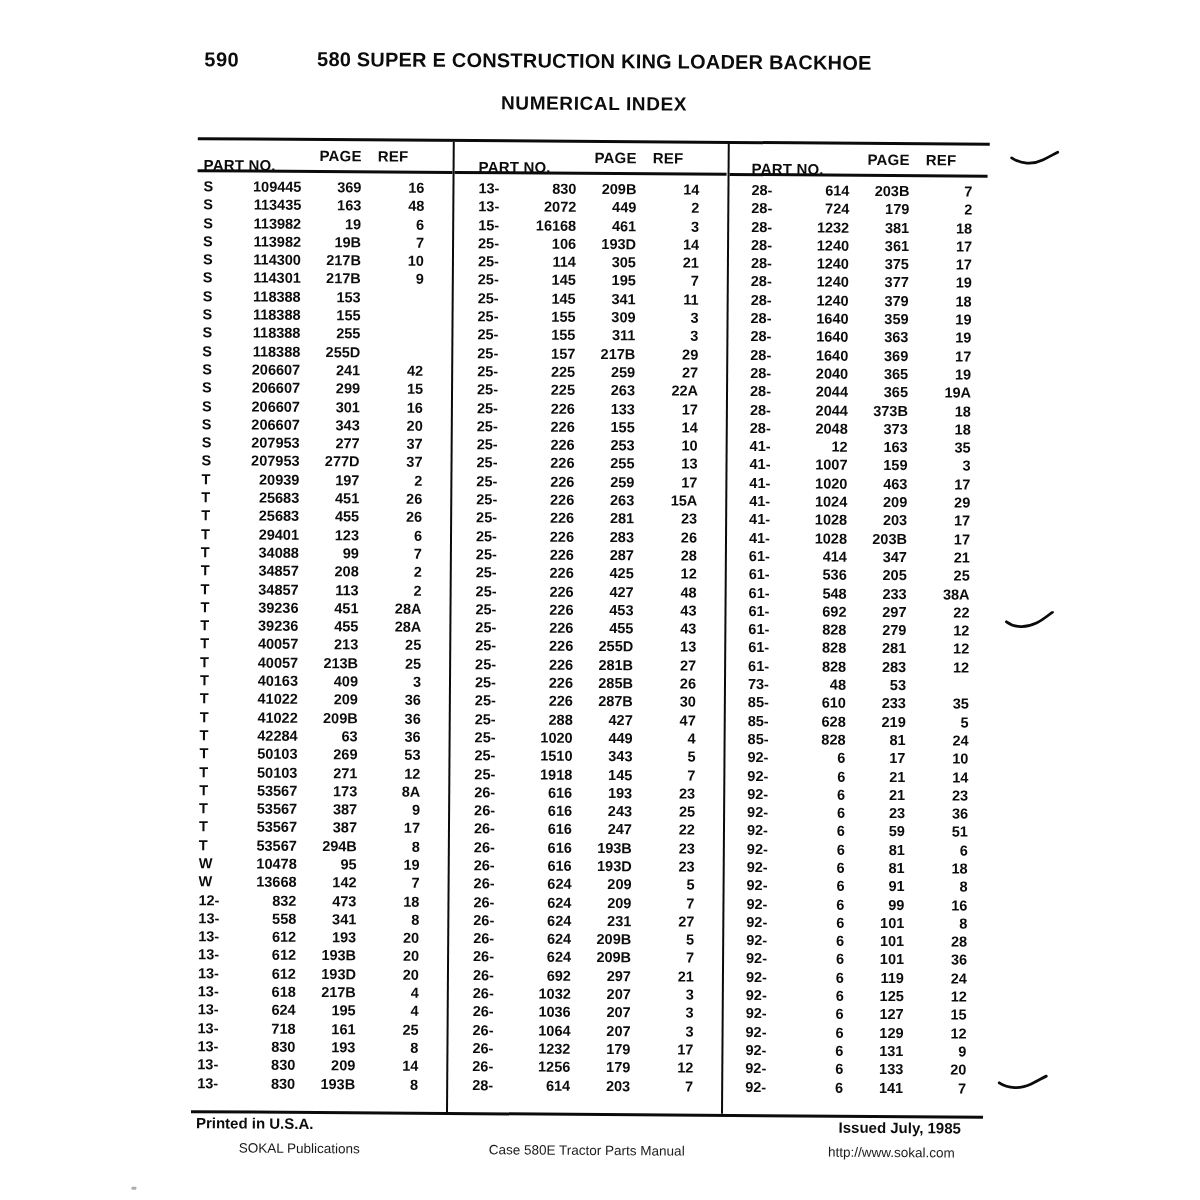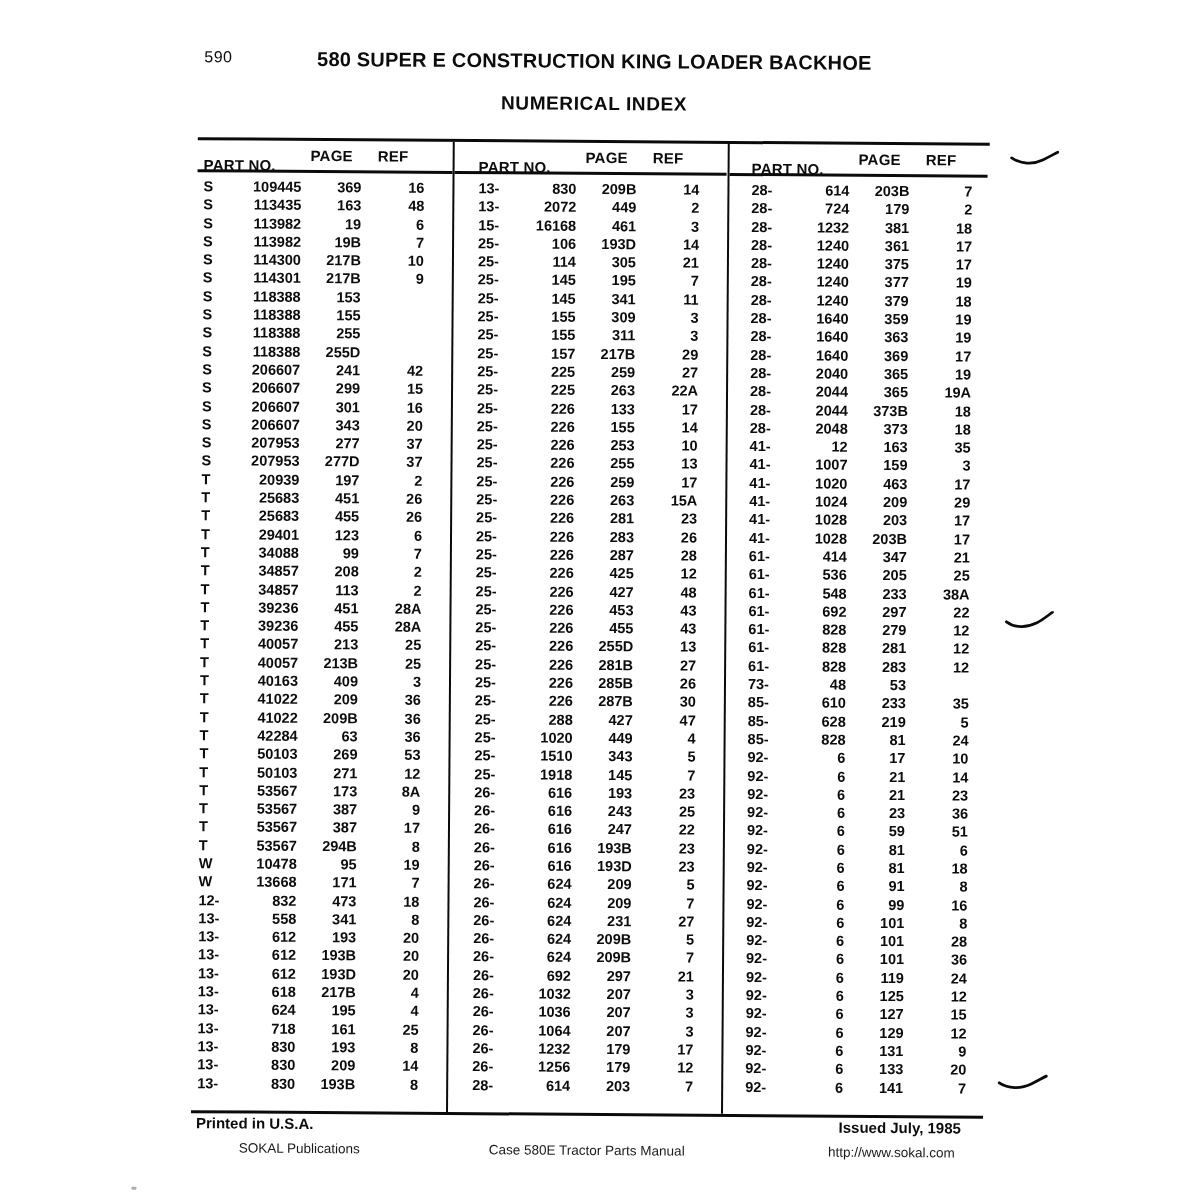--- a/index.html
+++ b/index.html
@@ -11,21 +11,21 @@
     color: #0c0c0c;
   }
   #scan {
     position: absolute; inset: 0;
     transform: rotate(0.4deg);
     transform-origin: 50% 45%;
   }
   
   .page-number {
     position: absolute; left: 201px; top: 51px;
-    font-size: 16px; font-weight: 400; letter-spacing: .5px;
+    font-size: 20px; font-weight: 700; letter-spacing: .5px;
   }
   .doc-title {
     position: absolute; left: 195px; top: 50px; width: 792px;
     text-align: center; font-size: 20px; font-weight: 700; letter-spacing: .2px;
   }
   .doc-subtitle {
     position: absolute; left: 195px; top: 93px; width: 792px;
     text-align: center; font-size: 19px; font-weight: 700; letter-spacing: .6px;
   }
   
@@ -49,21 +49,21 @@
     display: grid;
     grid-template-columns: 45px 53px 60px 63px;
   }
   .hdr-row {
     height: 29px; line-height: 29px;
     border-bottom: 3px solid #0b0b0b;
     font-size: 15px; font-weight: 700; letter-spacing: .2px;
     white-space: nowrap;
   }
   .hdr-row .h-part { grid-column: 1 / span 2; text-align: left; margin-top: 10px; }
-  .hdr-row .h-page { text-align: center; }
+  .hdr-row .h-page { text-align: right; }
   .hdr-row .h-ref  { text-align: center; }
   .rows { margin-top: 5px; }
   .row {
     height: 18.3px; line-height: 18.3px;
     font-size: 14.5px; font-weight: 700;
     white-space: nowrap;
   }
   .row .c0 { text-align: left; }
   .row .c1, .row .c2, .row .c3 { text-align: right; }
   
@@ -336,21 +336,21 @@
           </div>
           <div class="row grid">
             <span class="c0">W</span>
             <span class="c1">10478</span>
             <span class="c2">95</span>
             <span class="c3">19</span>
           </div>
           <div class="row grid">
             <span class="c0">W</span>
             <span class="c1">13668</span>
-            <span class="c2">171</span>
+            <span class="c2">142</span>
             <span class="c3">7</span>
           </div>
           <div class="row grid">
             <span class="c0">12-</span>
             <span class="c1">832</span>
             <span class="c2">473</span>
             <span class="c3">18</span>
           </div>
           <div class="row grid">
             <span class="c0">13-</span>

